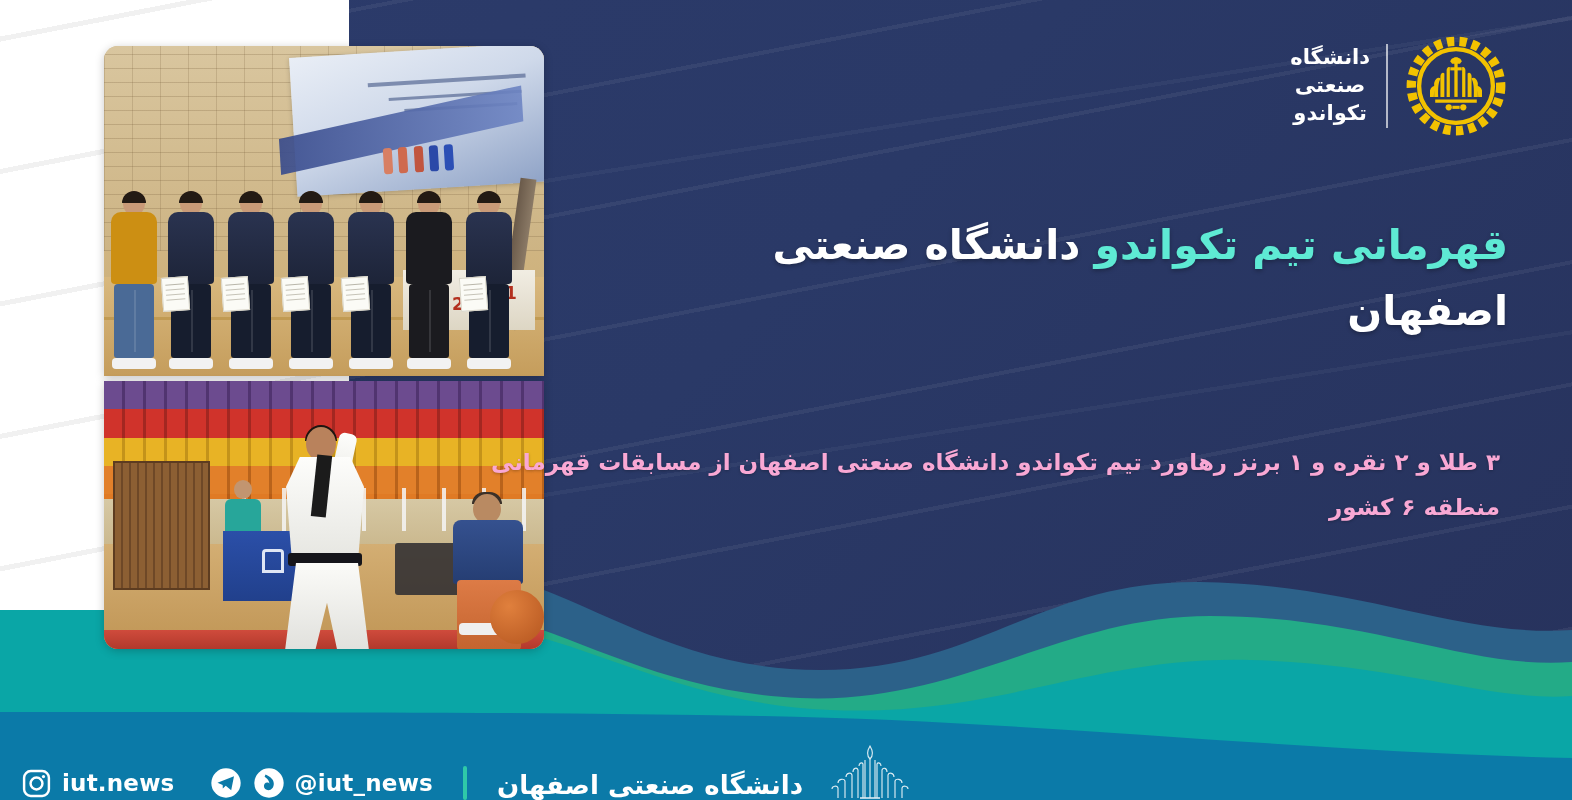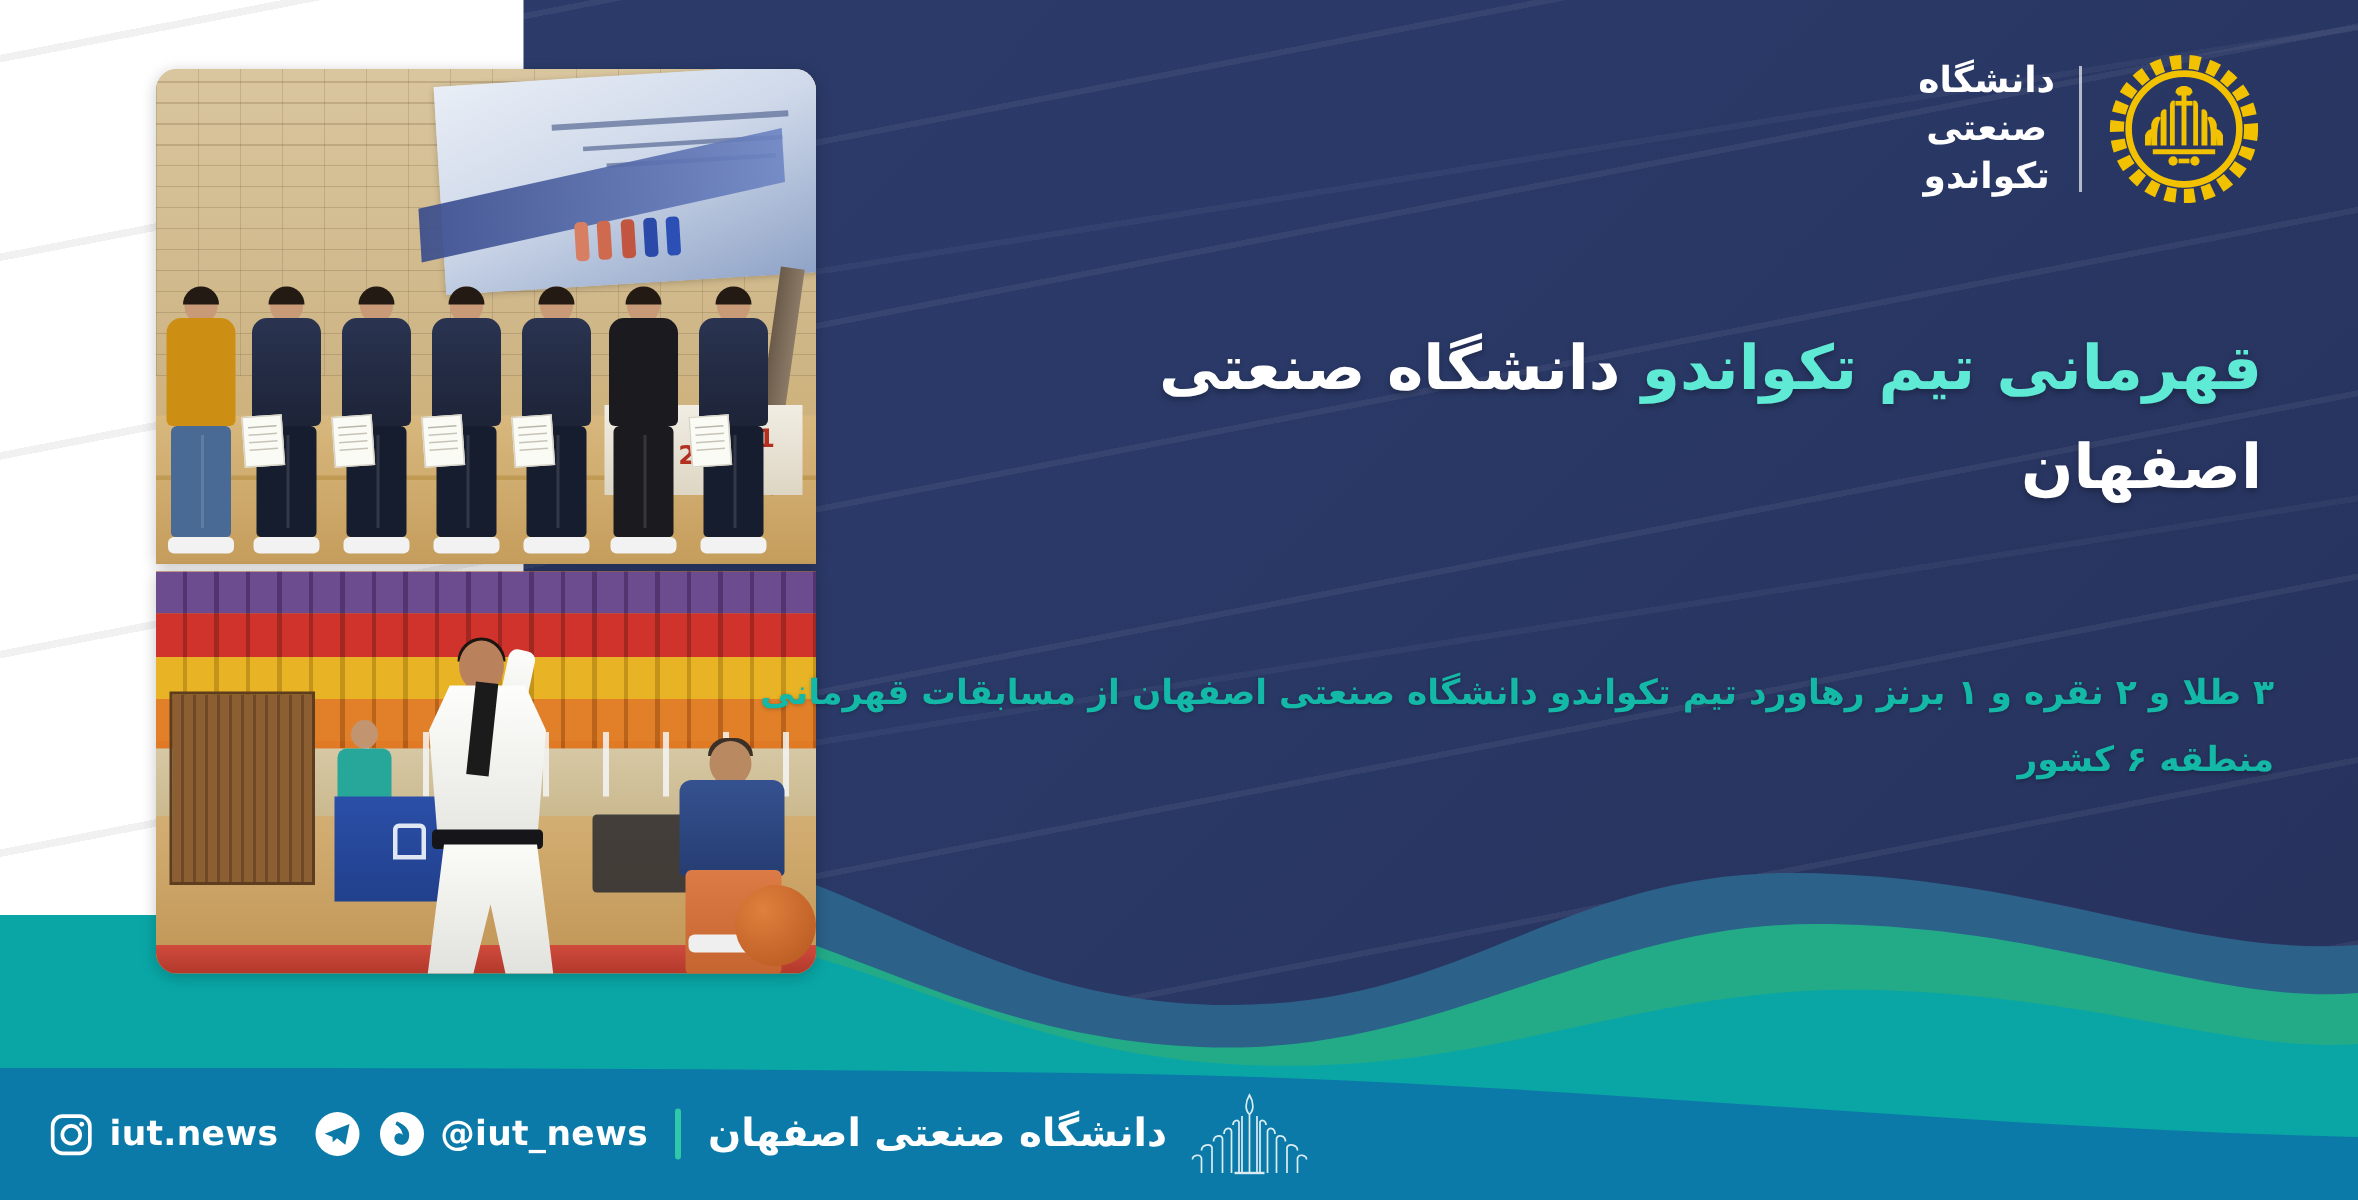--- a/index.html
+++ b/index.html
@@ -223,21 +223,21 @@
   .ph2 .bystander .shirt{ width:36px;height:42px;margin:0 auto;background:#27a69a;border-radius:6px 6px 3px 3px;}
   .ph2 .bystander .short{ width:32px;height:26px;margin:0 auto;background:#2a2a33;}
 
   
   .waves{ position:absolute; left:0; right:0; bottom:0; height:280px; z-index:4; }
   .waves svg{ display:block; width:100%; height:100%; }
 
   
   .footer-bar{
     position:absolute; left:0; right:0; bottom:0; height:88px; z-index:7;
-    display:flex; align-items:center; padding-left:30px; gap:0;
+    display:flex; align-items:flex-end; padding-left:19px; gap:12px;
   }
   .soc{ display:flex; align-items:center; gap:9px; }
   .soc .icon{ width:34px; height:34px; display:flex; align-items:center; justify-content:center; }
   .soc .handle{
     color:#ffffff; font-size:23px; font-weight:bold; letter-spacing:.2px;
     font-family:"DejaVu Sans","Liberation Sans",sans-serif;
   }
   .divider{ width:4px; height:34px; background:#2fc9a8; margin:0 18px; border-radius:2px; }
   .uni-name{
     color:#ffffff; font-size:26px; font-weight:bold; direction:rtl;
@@ -246,41 +246,41 @@
   }
   .uni-mark{ width:82px; height:56px; opacity:.95; }
 
   
   .brand{
     position:absolute; right:64px; top:34px; z-index:8;
     display:flex; align-items:center; gap:16px;
   }
   .brand .words{
     direction:rtl; text-align:center; color:#ffffff;
-    font-size:24px; font-weight:bold; line-height:1.32;
+    font-size:21px; font-weight:bold; line-height:1.32;
     font-family:"DejaVu Sans","Liberation Sans",sans-serif;
   }
   .brand .vbar{ width:2px; height:84px; background:rgba(255,255,255,.65); }
   .brand .gear{ width:104px; height:104px; }
 
   
   .headline{
     position:absolute; right:64px; top:212px; z-index:8;
     width:820px; text-align:right; direction:rtl;
     font-family:"DejaVu Sans","Liberation Sans",sans-serif;
     font-weight:bold; font-size:41px; line-height:1.62;
     text-shadow:0 2px 4px rgba(0,0,0,.28);
   }
   .headline .hl-yellow{ color:#5eead4; }
   .headline .hl-white{ color:#ffffff; }
 
   .bodytext{
-    position:absolute; right:56px; top:440px; z-index:8;
+    position:absolute; right:72px; top:440px; z-index:8;
     width:1010px; text-align:right; direction:rtl;
-    color:#14b8a6; font-size:23px; line-height:1.95; font-weight:bold;
+    color:#f9a8d4; font-size:23px; line-height:1.95; font-weight:bold;
     font-family:"DejaVu Sans","Liberation Sans",sans-serif;
     text-shadow:0 1px 3px rgba(0,0,0,.25);
   }
 </style>
 </head>
 <body>
 
 <div class="stage">
 
   <div class="navy-bg"></div>

